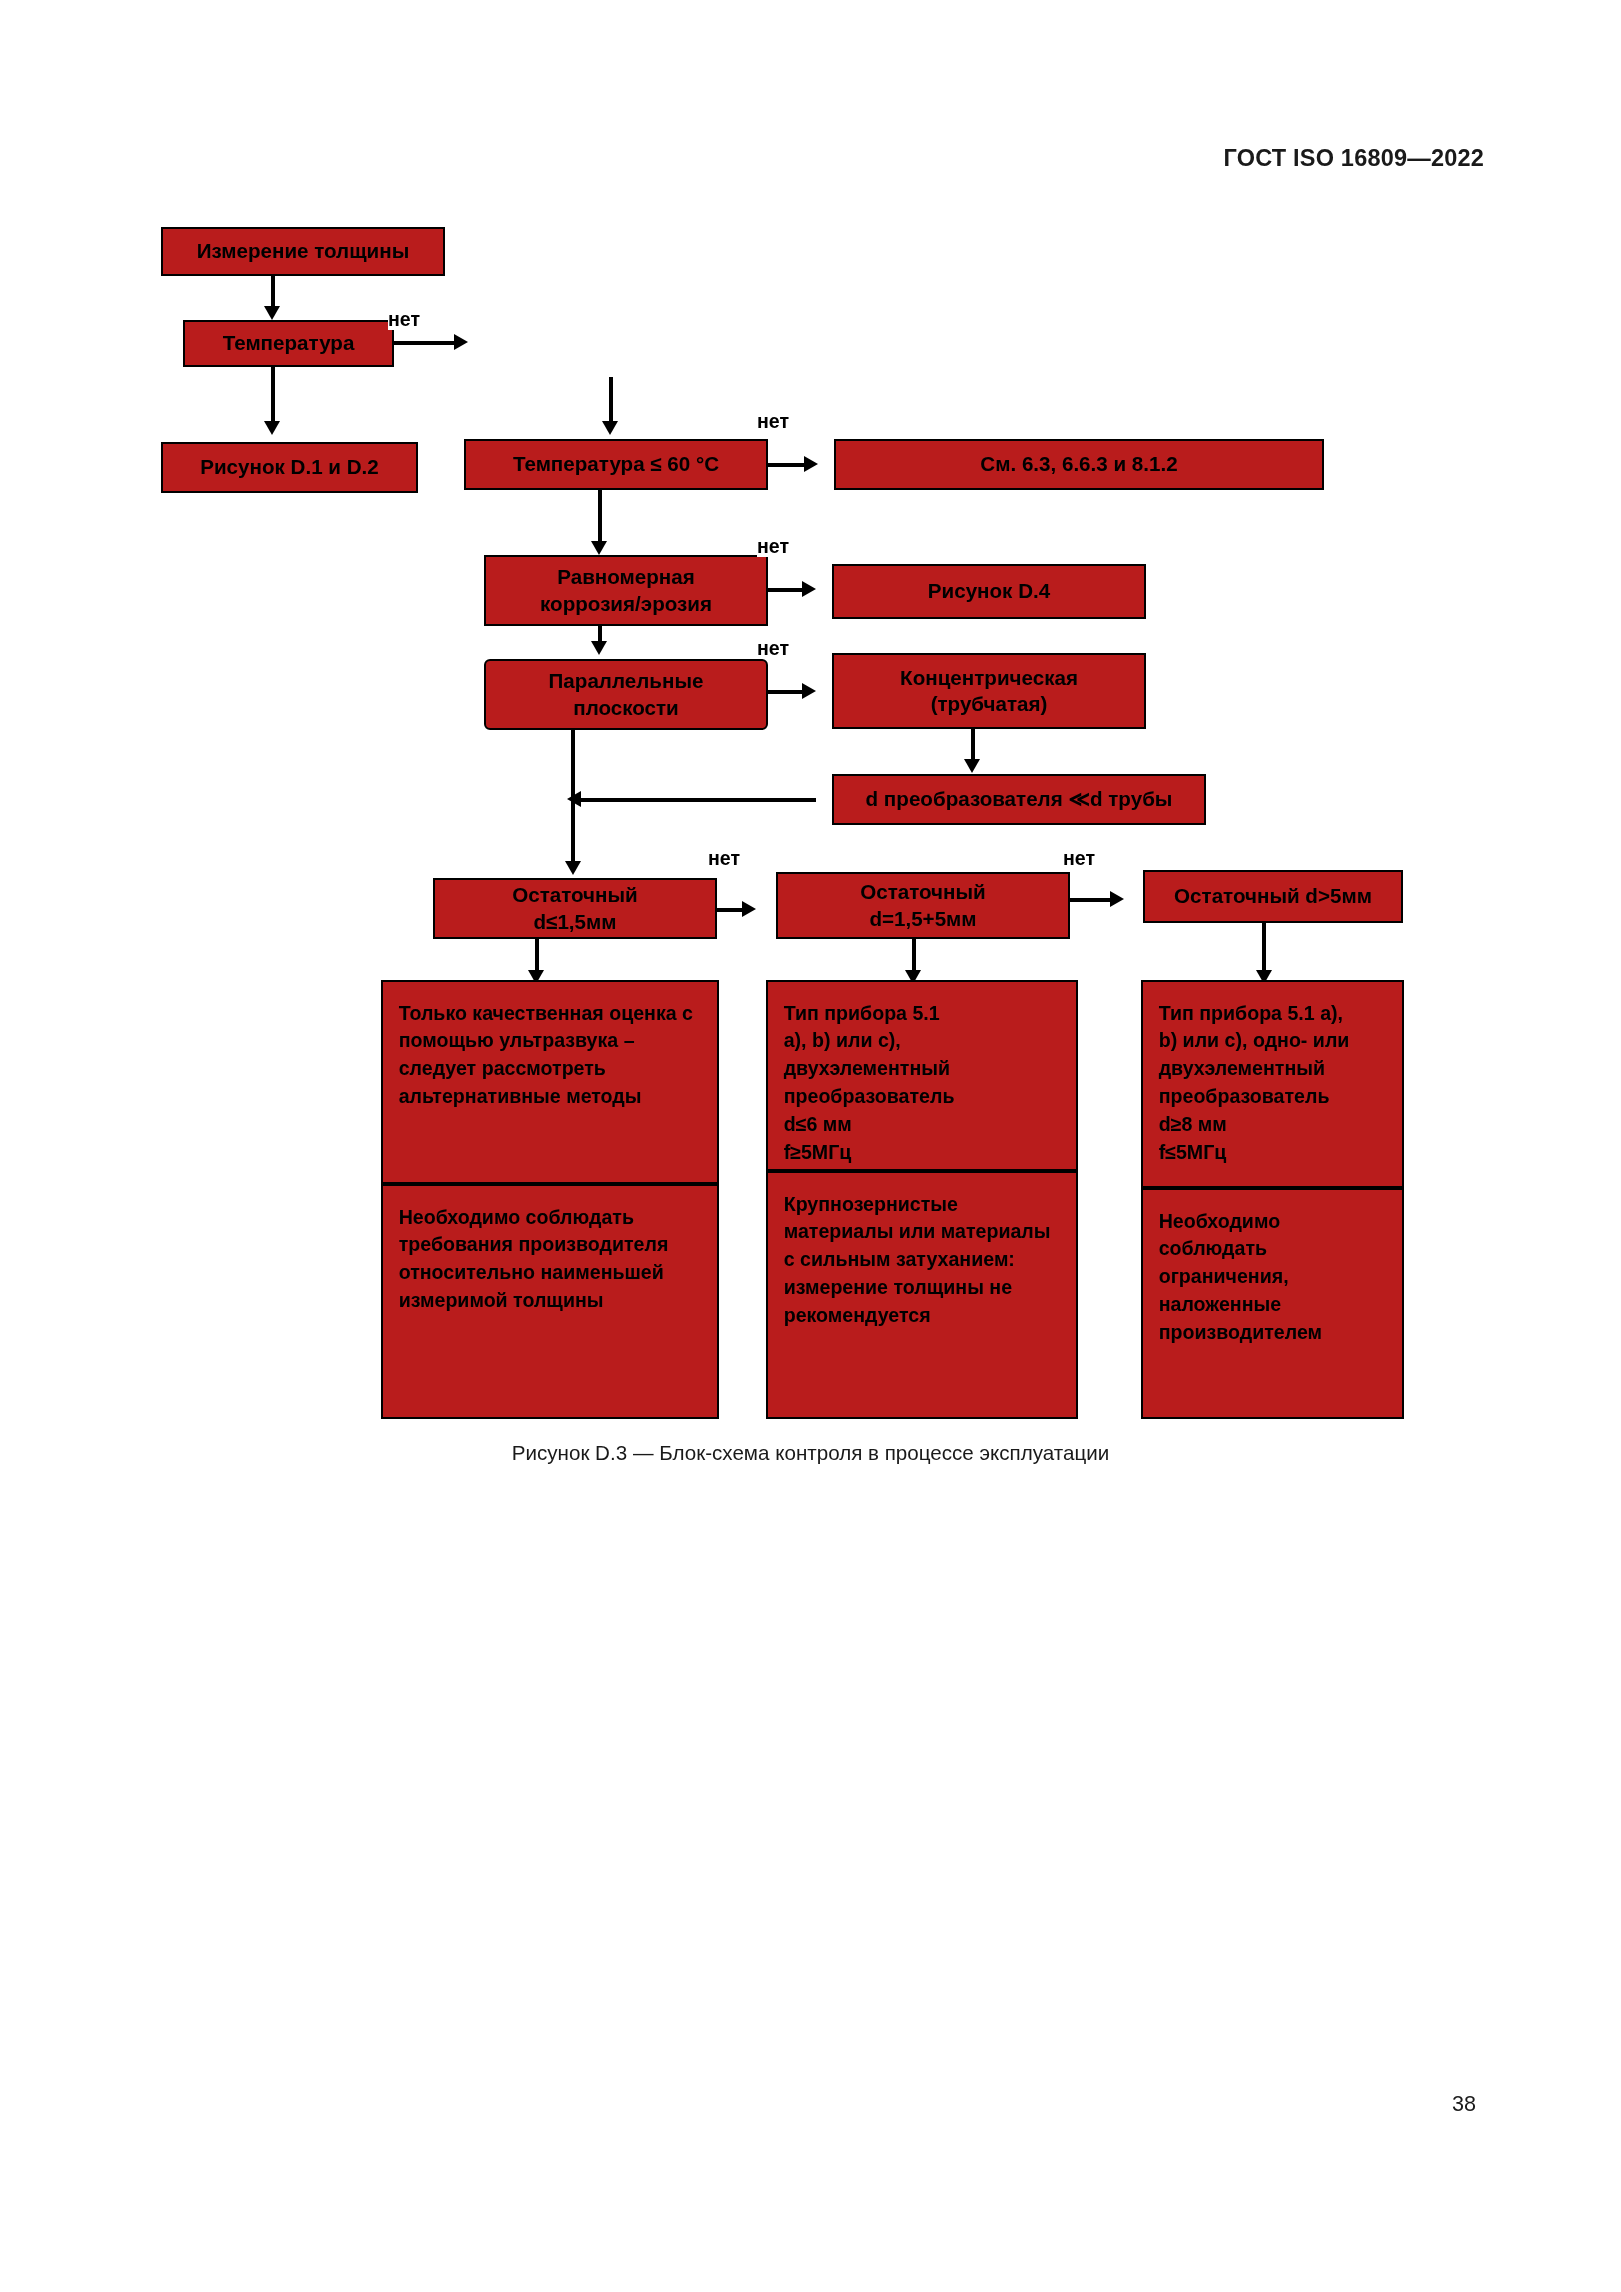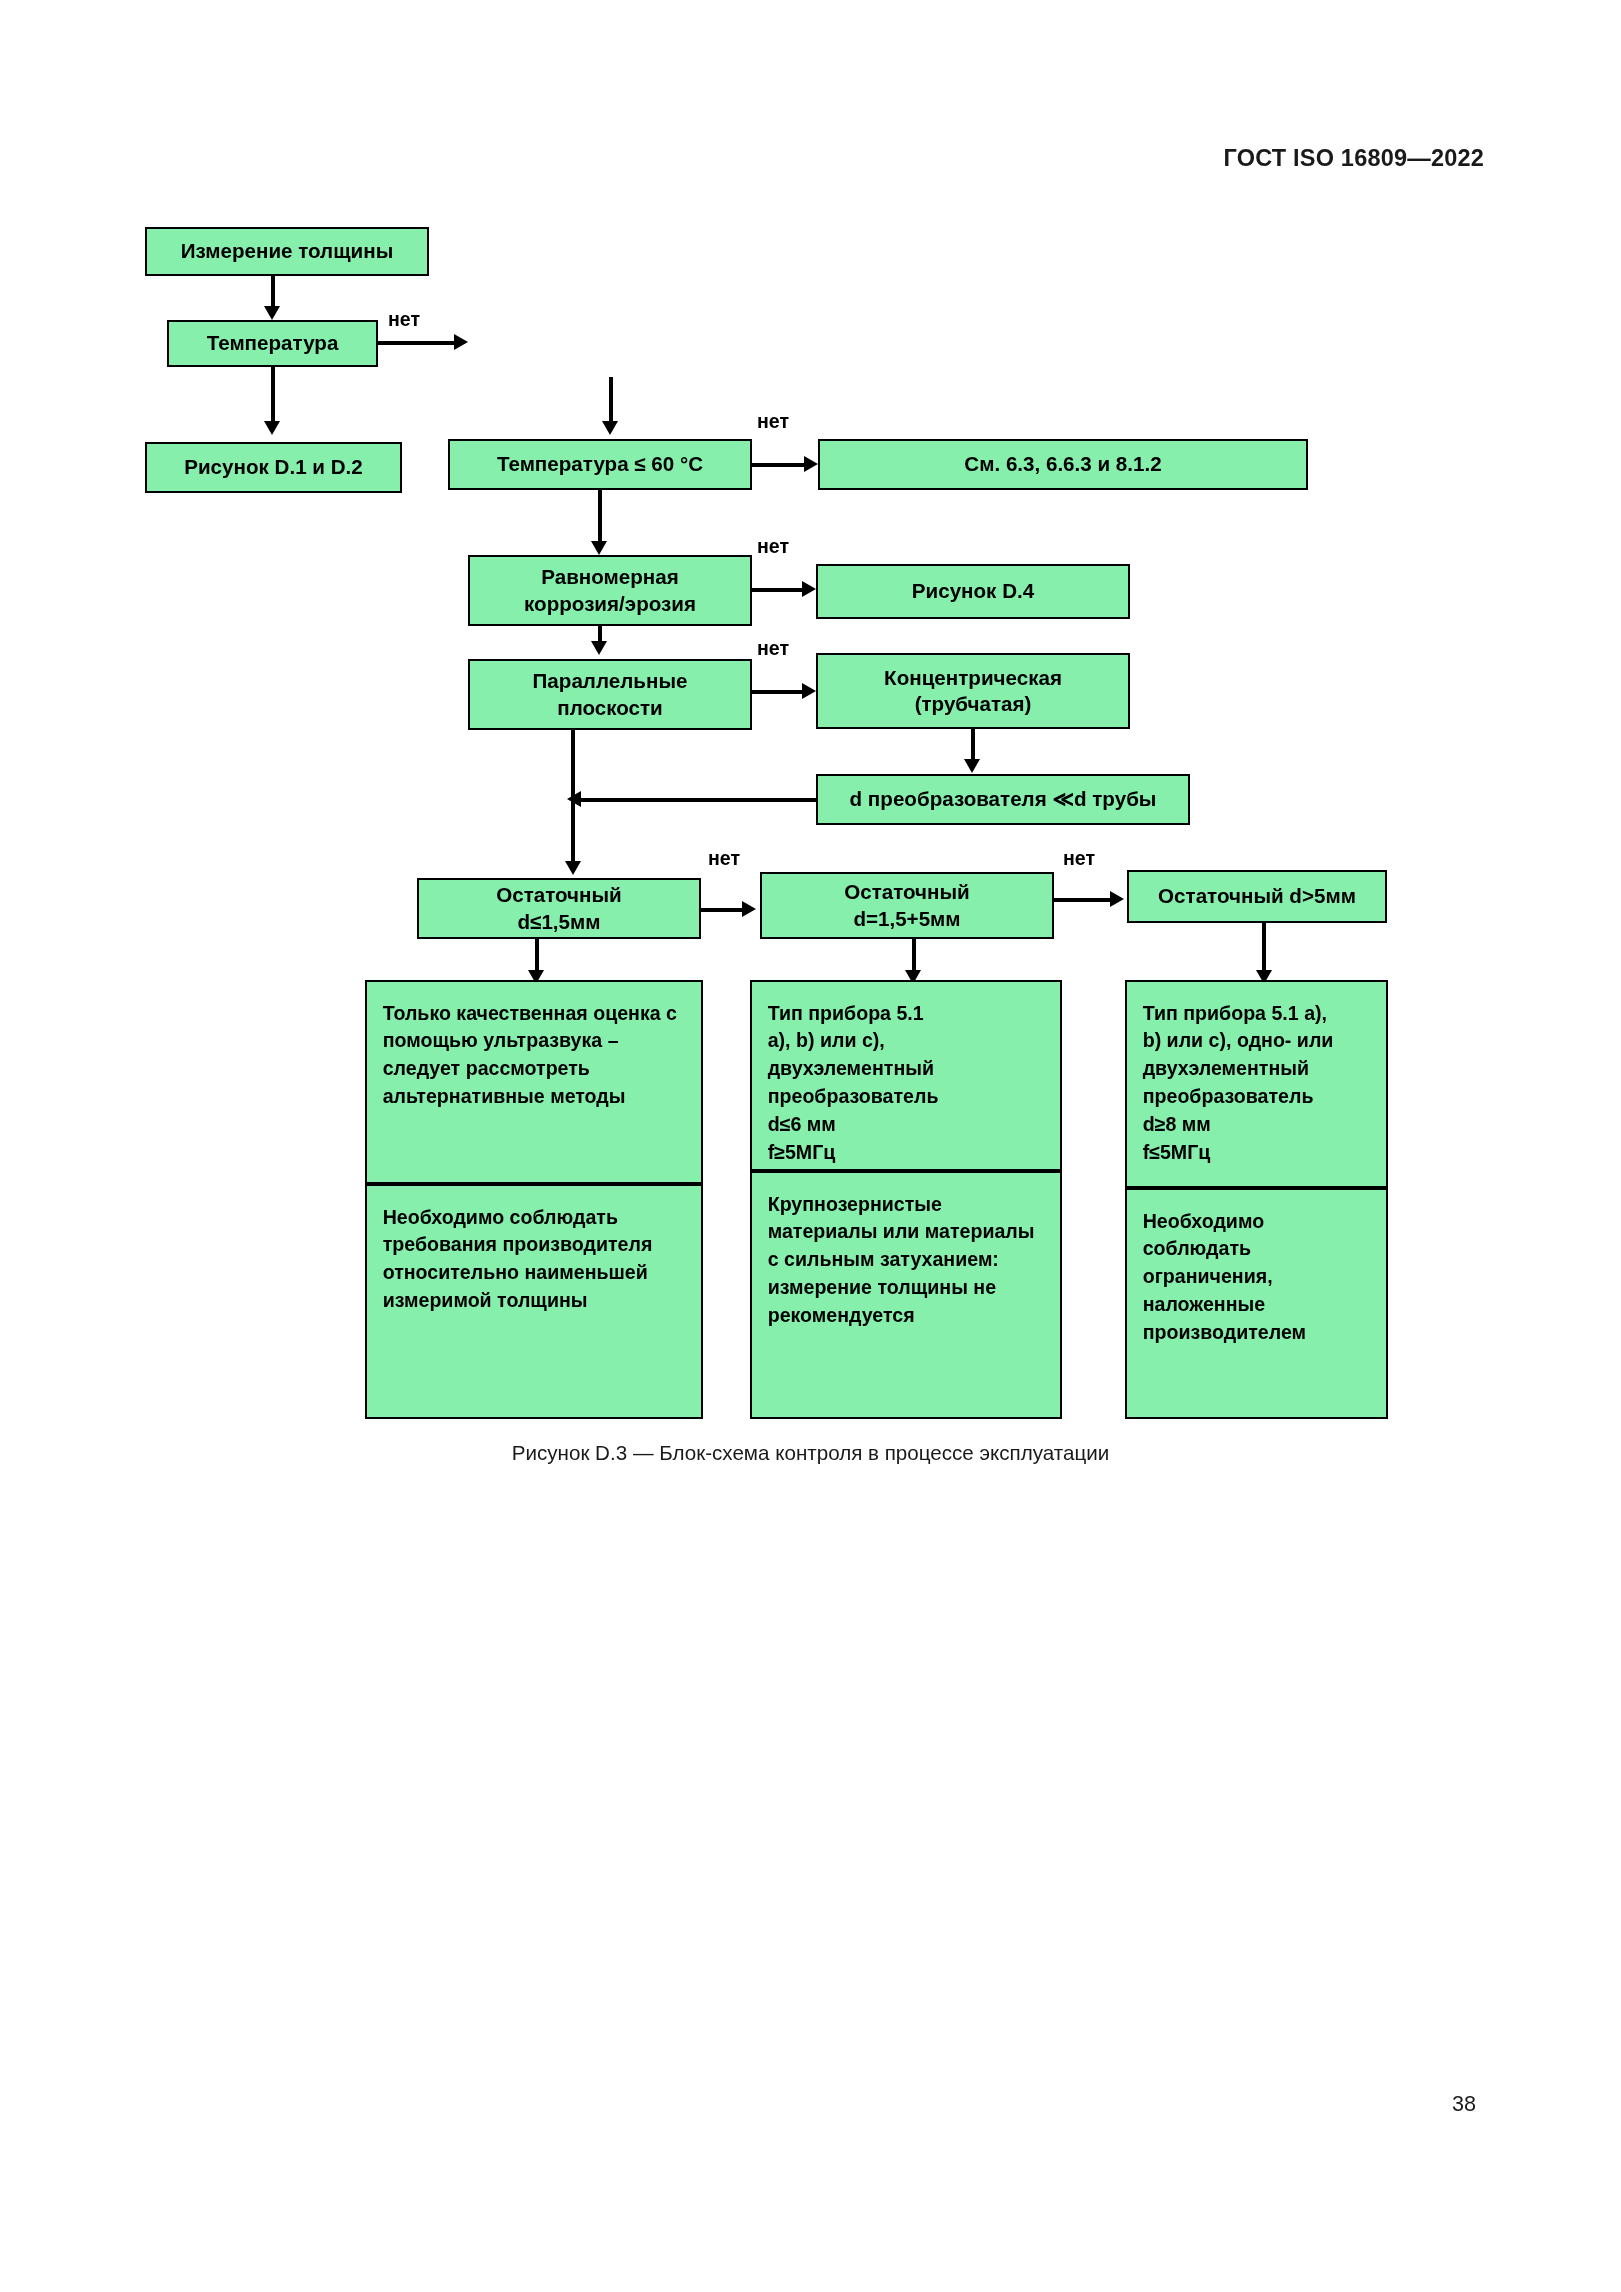--- a/index.html
+++ b/index.html
@@ -54,32 +54,33 @@
     left: 0;
     top: 0;
     width: 1621px;
     height: 1441px;
   }
 
   .node {
     position: absolute;
     box-sizing: border-box;
     border: 2.9px solid #000000;
-    background: #86efac;
+    background: #b91c1c;
     display: flex;
     align-items: center;
     justify-content: center;
     text-align: center;
     font-size: 20.6px;
     font-weight: bold;
     line-height: 1.28;
     color: #000000;
     padding: 2px 5.9px;
     white-space: pre-line;
     z-index: 2;
+    margin-left: 16px;
   }
 
   
   .node.para {
     align-items: flex-start;
     justify-content: flex-start;
     text-align: left;
     padding: 17.6px 13.7px 9.8px 15.7px;
     line-height: 1.42;
     font-size: 19.6px;
@@ -171,21 +172,21 @@
 
   <div class="node" style="left:816px; top:564px; width:314px; height:55px;">Рисунок D.4</div>
 
   <div class="conn h" style="left:752px; top:588px; width:55px;"></div>
   <div class="arrowhead right" style="left:802px; top:581px;"></div>
   <div class="edge-label" style="left:757px; top:537px;">нет</div>
 
   <div class="conn v" style="left:598px; top:625px; height:19.6px;"></div>
   <div class="arrowhead down" style="left:591px; top:641px;"></div>
 
-  <div class="node" style="left:468px; top:659px; width:284px; height:71px;">Параллельные
+  <div class="node" style="left:468px; top:659px; width:284px; height:71px;border-radius:6px;">Параллельные
 плоскости</div>
 
   <div class="node" style="left:816px; top:653px; width:314px; height:76px;">Концентрическая
 (трубчатая)</div>
 
   <div class="conn h" style="left:752px; top:690px; width:55px;"></div>
   <div class="arrowhead right" style="left:802px; top:683px;"></div>
   <div class="edge-label" style="left:757px; top:639px;">нет</div>
 
   <div class="conn v" style="left:971px; top:729px; height:35px;"></div>

